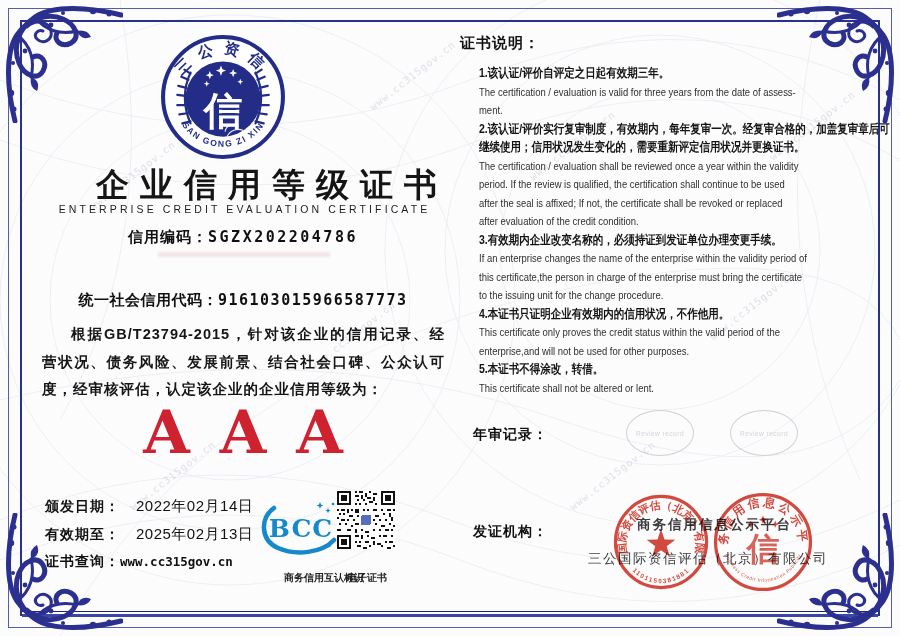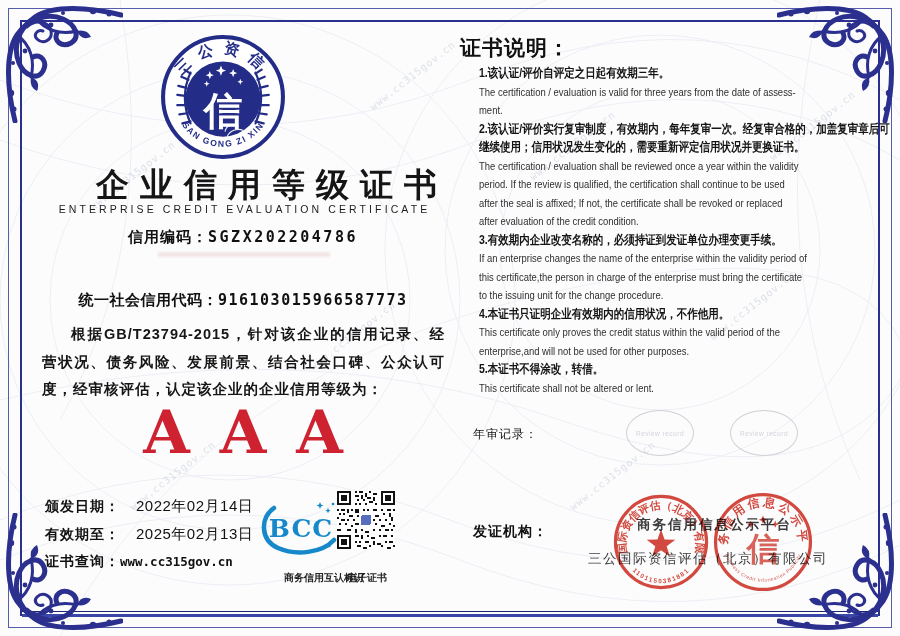--- a/index.html
+++ b/index.html
@@ -57,31 +57,31 @@
   .foot-row .lbl { font-weight:bold; letter-spacing:1px; }
   .foot-row .val { font-size:15px; letter-spacing:.5px;margin-left:16px; }
   .foot-row .url { font-family:"DejaVu Sans Mono", monospace; font-size:12.5px; font-weight:bold; letter-spacing:0; }
   #row-issue { top:497px; } #row-valid { top:525px; } #row-query { top:553px; }
   #row-query2 { left:104px; top:576px; font-size:12.5px; }
   #bcc-logo { left:258px; top:500px; width:82px; height:58px; }
   #bcc-caption { left:246px; top:571px; width:92px; text-align:center; font-size:10px; font-weight:bold; color:#222;margin-left:32px; }
   #qr { left:337px; top:491px; width:58px; height:58px; }
   #qr-caption { left:338px; top:571px; width:58px; text-align:center; font-size:10px; font-weight:bold; color:#222; }
   
-  #instr-heading { left:460px; top:34px; font-size:21px; font-weight:bold; letter-spacing:1px; }
+  #instr-heading { left:460px; top:34px; font-size:15px; font-weight:bold; letter-spacing:1px; }
   #instructions { left:479px; top:64px; width:414px; }
   .zh-line {
     font-size:12.5px; font-weight:bold; color:#141414; line-height:18.5px;
     white-space:nowrap; transform:scaleX(.84); transform-origin:left center;
   }
   .en-line {
     font-size:10.5px; color:#2e2e2e; line-height:18.5px;
     white-space:nowrap; transform:scaleX(.9); transform-origin:left center;
   }
-  #review-label { left:473px; top:426px; font-size:12px; font-weight:normal; letter-spacing:1px; }
+  #review-label { left:473px; top:426px; font-size:14px; font-weight:bold; letter-spacing:1px; }
   .stamp-ellipse {
     position:absolute; z-index:10; width:68px; height:46px; border:1px solid #cfd0d5;
     border-radius:50%; display:flex; align-items:center; justify-content:center;
   }
   .stamp-ellipse span { font-size:6.5px; color:#d2d4da; letter-spacing:.5px; }
   #stamp1 { left:626px; top:410px; } #stamp2 { left:730px; top:410px; }
   #issuer-label { left:473px; top:523px; font-size:14px; font-weight:bold; letter-spacing:1px; }
   #issuer-platform {
     left:597px; top:516px; width:235px; text-align:center; z-index:11;
     font-size:13.5px; font-weight:bold; color:#3c3c3c; letter-spacing:2px; white-space:nowrap;

